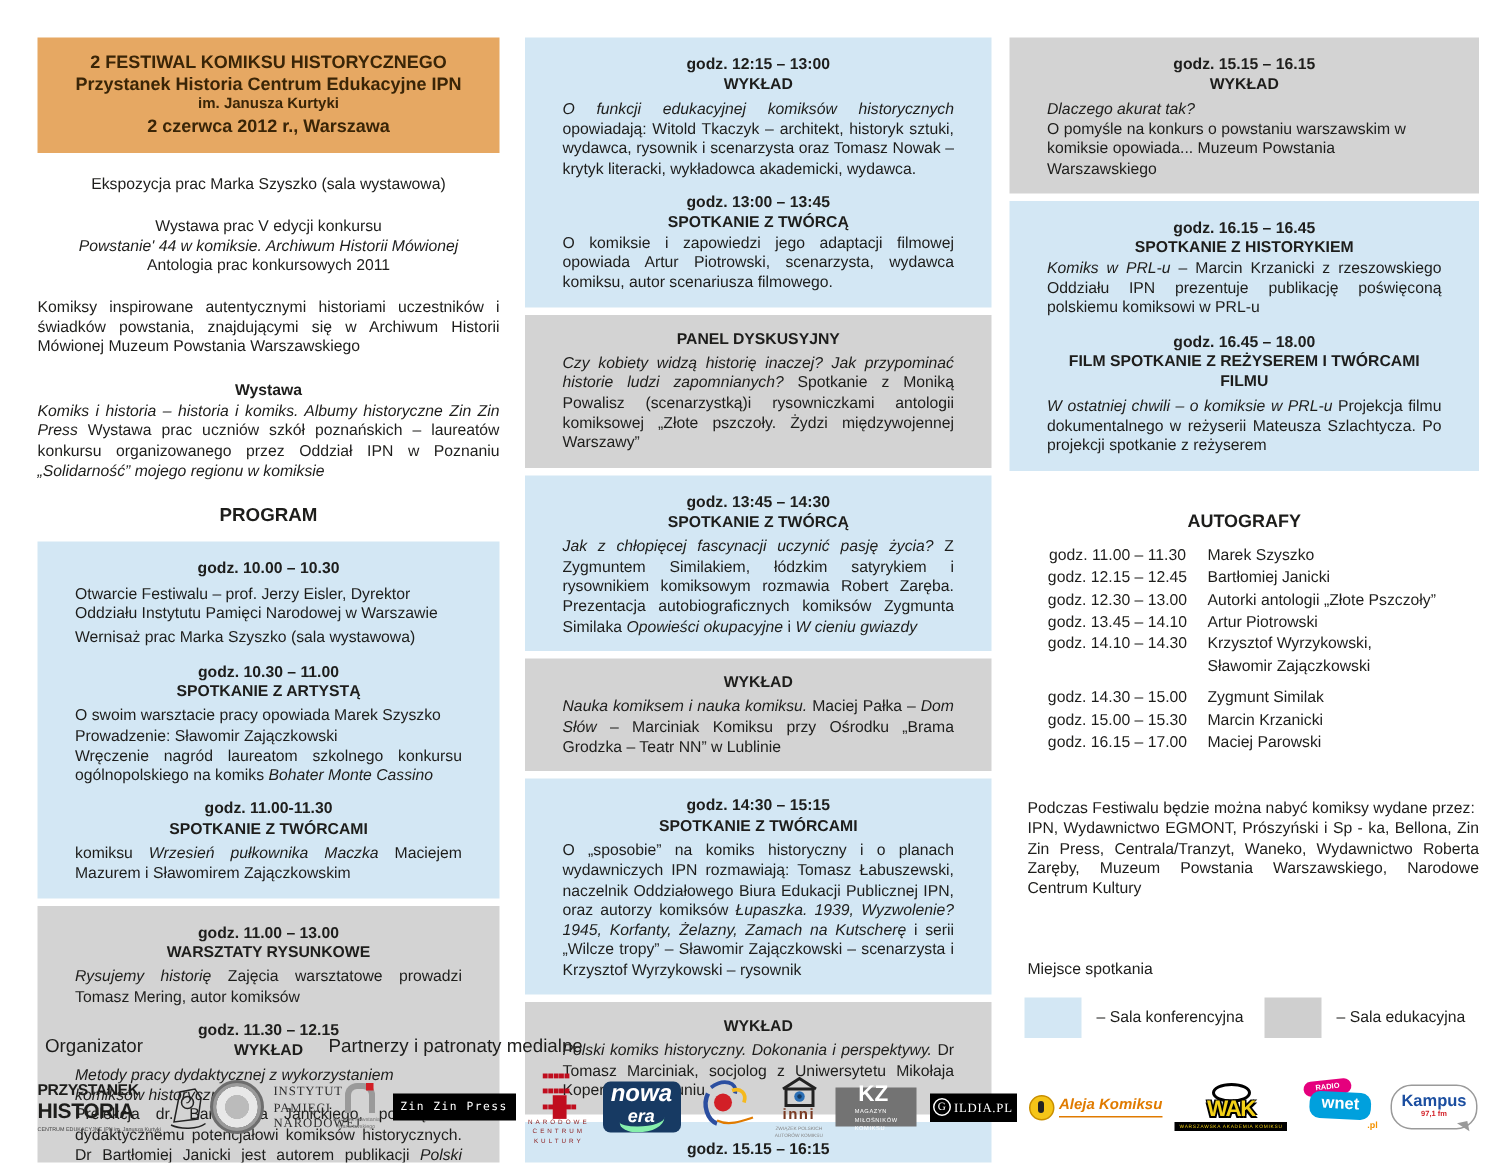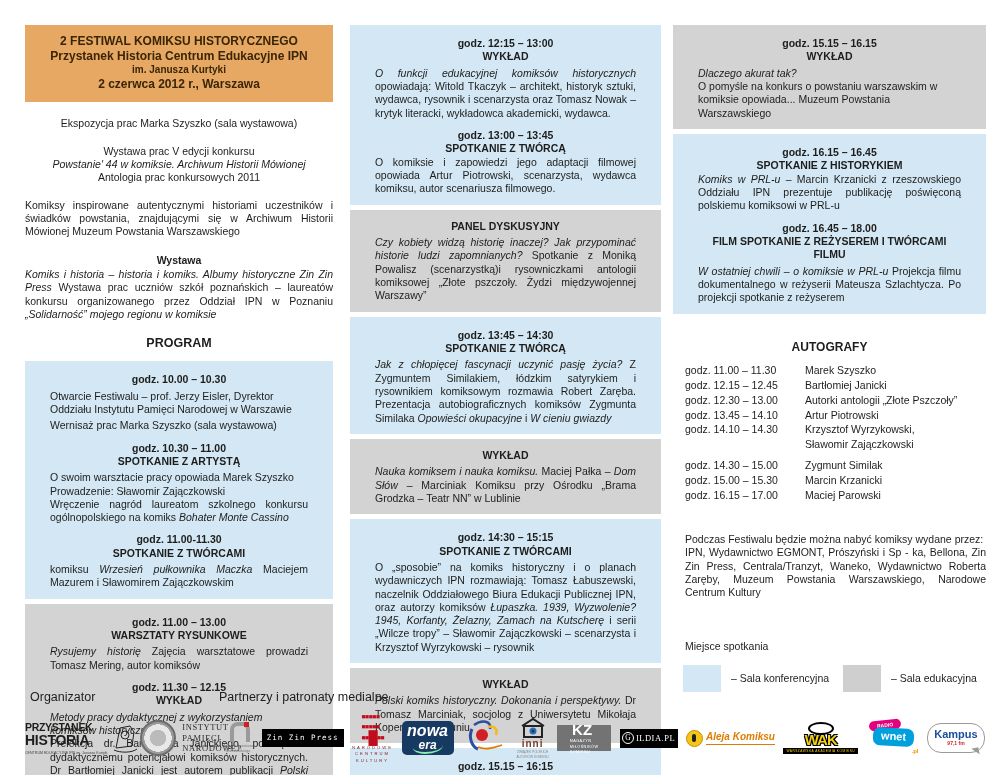--- a/index.html
+++ b/index.html
@@ -36,21 +36,21 @@
   .gapT{margin-top:14px;}
   .gapT2{margin-top:15px;}
 
   .time{font-weight:bold;text-align:center;margin-top:9px;}
   .btitle{font-weight:bold;text-align:center;}
   .prog{font-size:12.5px;font-weight:bold;text-align:center;margin-top:15px;margin-bottom:9px;}
 
   
   .auto-h{font-weight:bold;text-align:center;font-size:12px;margin-top:26px;margin-bottom:8px;}
   .arow{display:flex;padding-left:12px;line-height:1.42;}
-  .arow .at{width:120px;flex:none;}
+  .arow .at{width:120px;flex:none;text-align:center;}
   .arow.gap{margin-top:6px;}
 
   .sale{margin-top:30px;padding-left:12px;}
   .mspot{margin-top:40px;padding-left:12px;}
   .legend{position:relative;height:40px;margin-top:12px;}
   .legend-item{position:absolute;display:flex;align-items:center;top:0;}
   .legend-item .sw{width:38px;height:27px;display:inline-block;margin-right:10px;}
   #leg1{left:10px;}
   #leg2{left:170px;}
   .sw.blue{background:#d3e7f4;}
@@ -85,21 +85,21 @@
 
   .zz{background:#000;color:#fff;font-family:"DejaVu Sans Mono",monospace;
       font-size:7.5px;letter-spacing:1px;padding:4px 5px;white-space:nowrap;}
 
   .nck{flex-direction:column;}
   .nck-icon{color:#c00d1e;font-size:13px;line-height:.8;letter-spacing:-1px;}
   .nck-txt{font-size:4.2px;letter-spacing:2px;color:#8a1a1a;text-align:center;line-height:1.5;margin-top:2px;}
 
   .ne{background:#173a63;border-radius:5px;width:52px;height:34px;flex-direction:column;color:#fff;}
   .ne-1{font-weight:bold;font-style:italic;font-size:16px;line-height:1;}
-  .ne-2{font-weight:bold;font-style:italic;font-size:12px;line-height:1;border-bottom:2px solid #86efac;border-radius:0 0 60% 40%;padding:0 6px 1px;}
+  .ne-2{font-weight:bold;font-style:italic;font-size:12px;line-height:1;border-bottom:4px solid #86efac;border-radius:0 0 60% 40%;padding:0 6px 1px;}
 
   .inni{flex-direction:column;}
   .inni-txt{font-weight:bold;font-size:10px;color:#7a3a22;letter-spacing:1px;line-height:1;}
   .inni-sub{font-size:3.2px;color:#888;text-align:center;line-height:1.4;margin-top:1px;}
 
   .kz{background:#737373;color:#fff;width:54px;height:26px;flex-direction:column;}
   .kz-big{font-weight:900;font-size:15px;margin-right:4px;}
   .kz-lines{font-size:3.8px;line-height:1.5;letter-spacing:.4px;}
 
   .gil{background:#000;color:#fff;width:58px;height:19px;font-family:"Liberation Serif",serif;}

